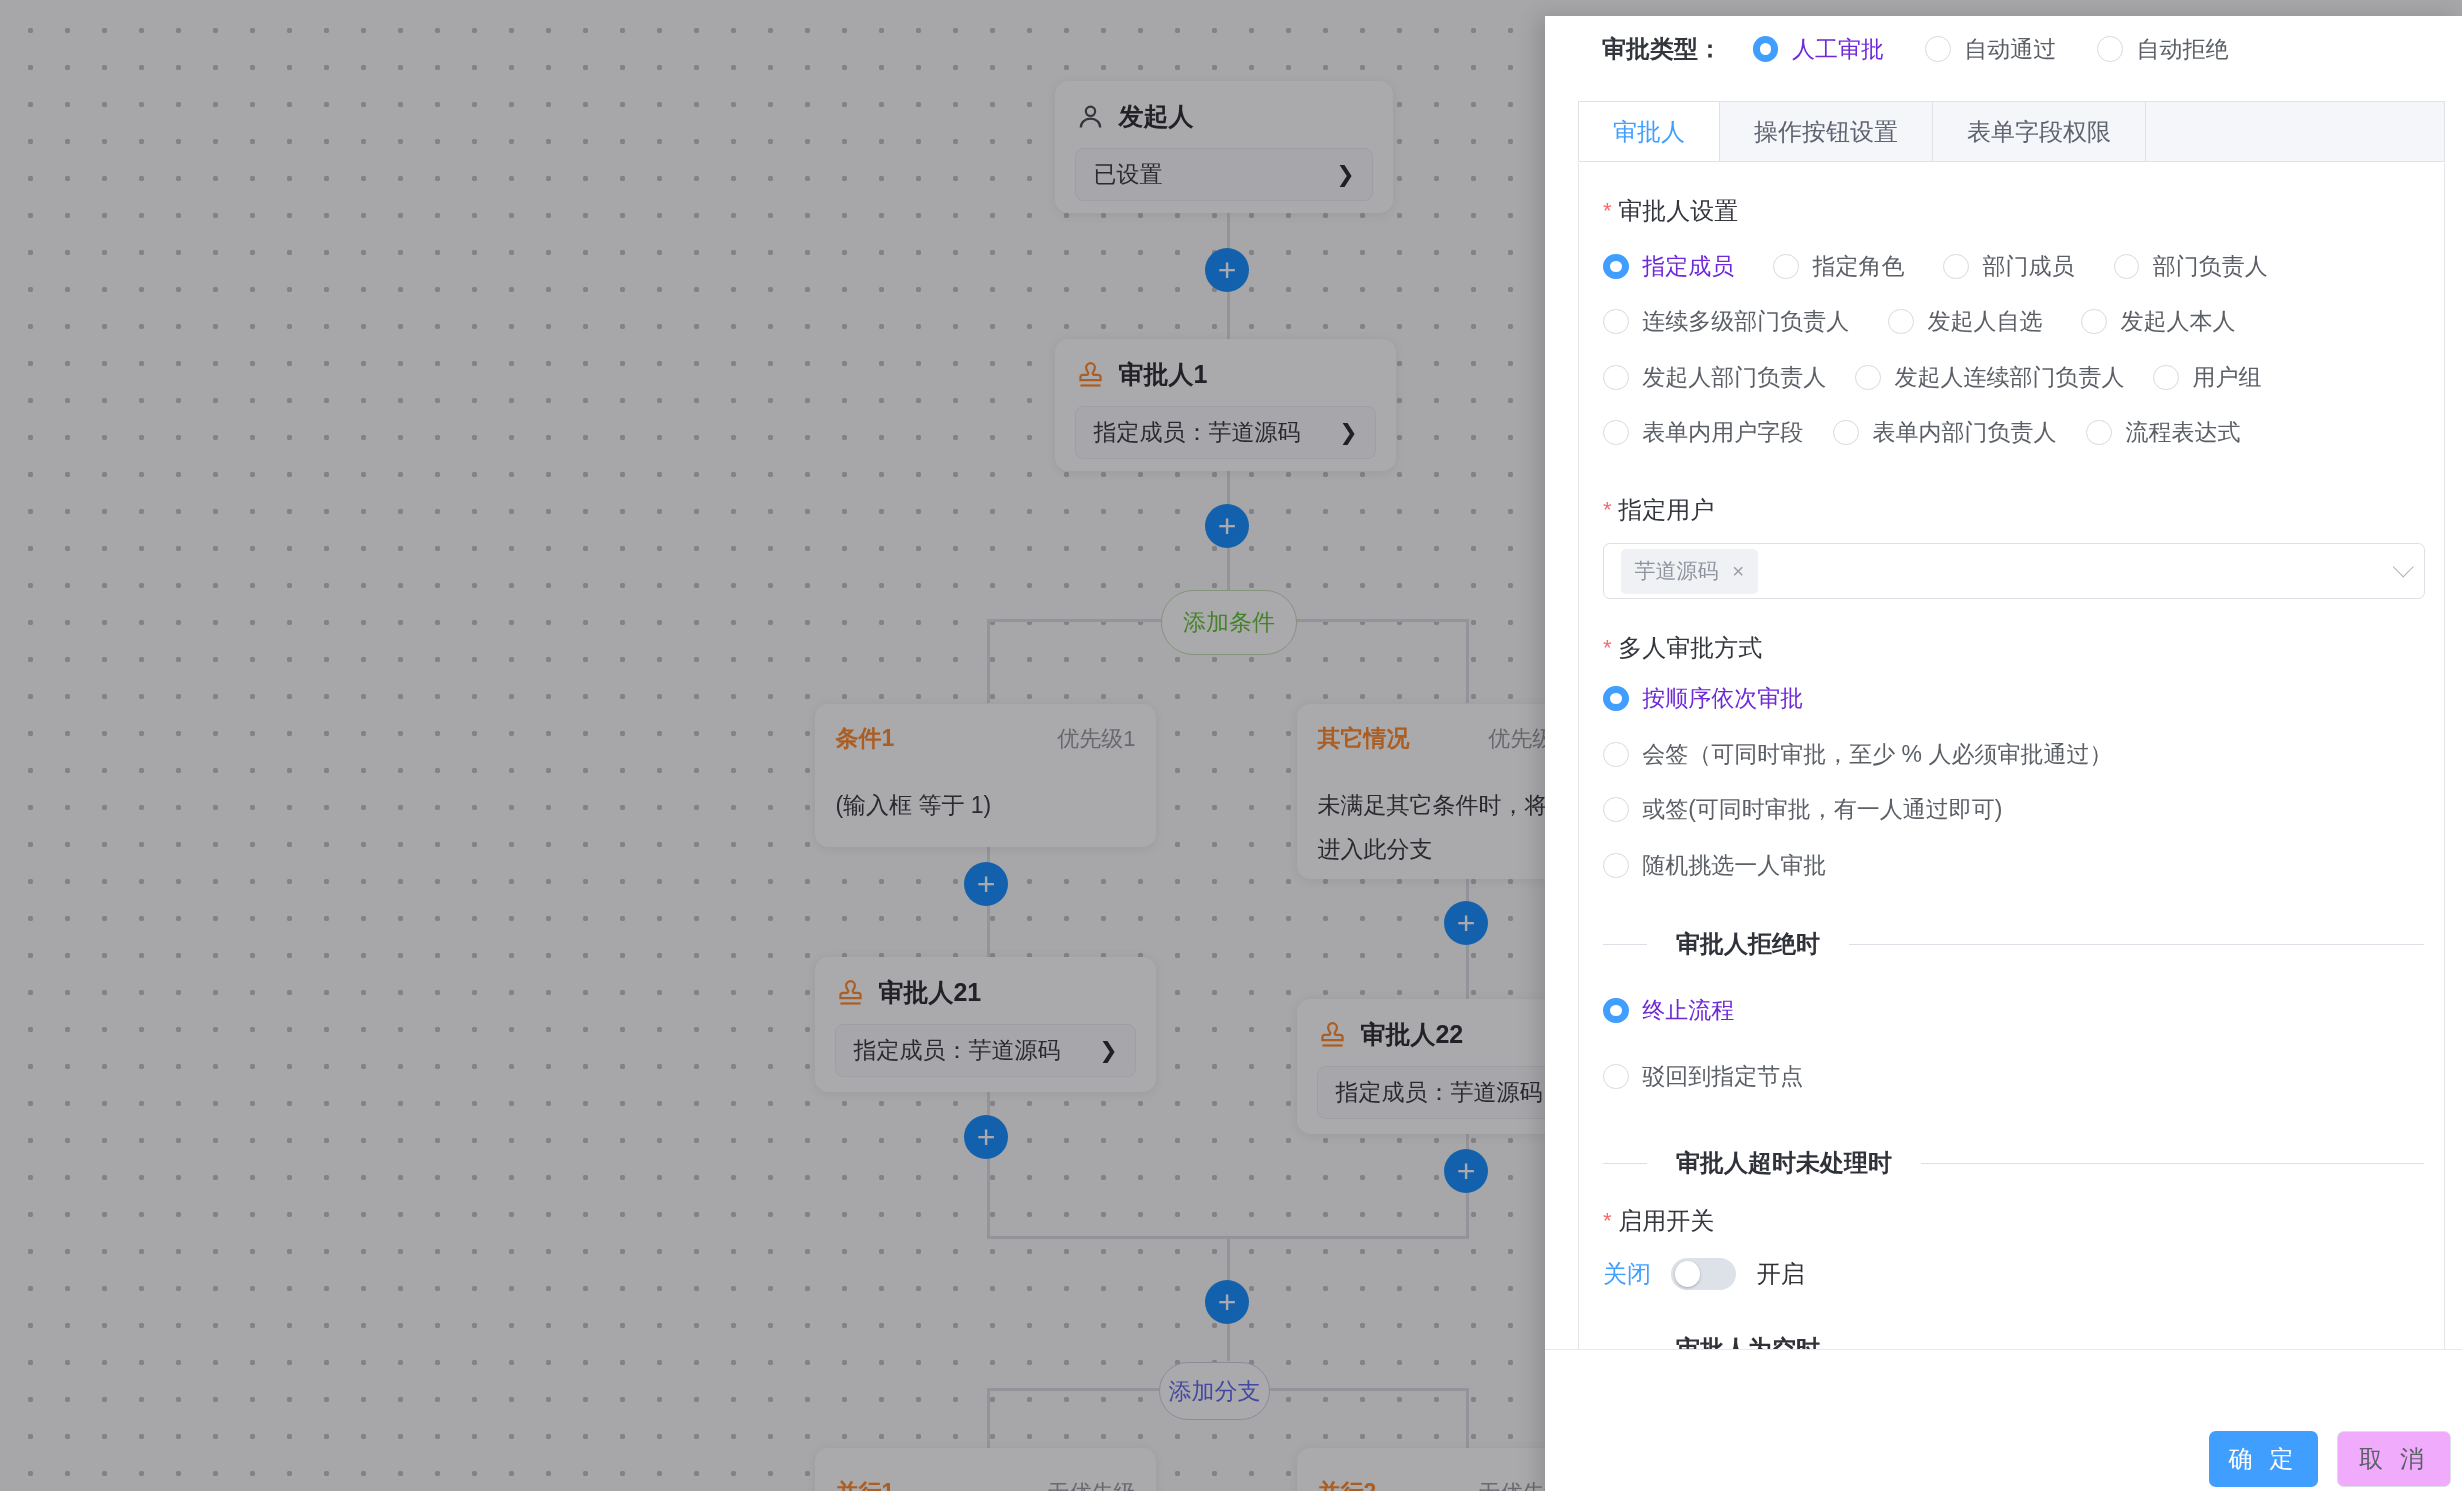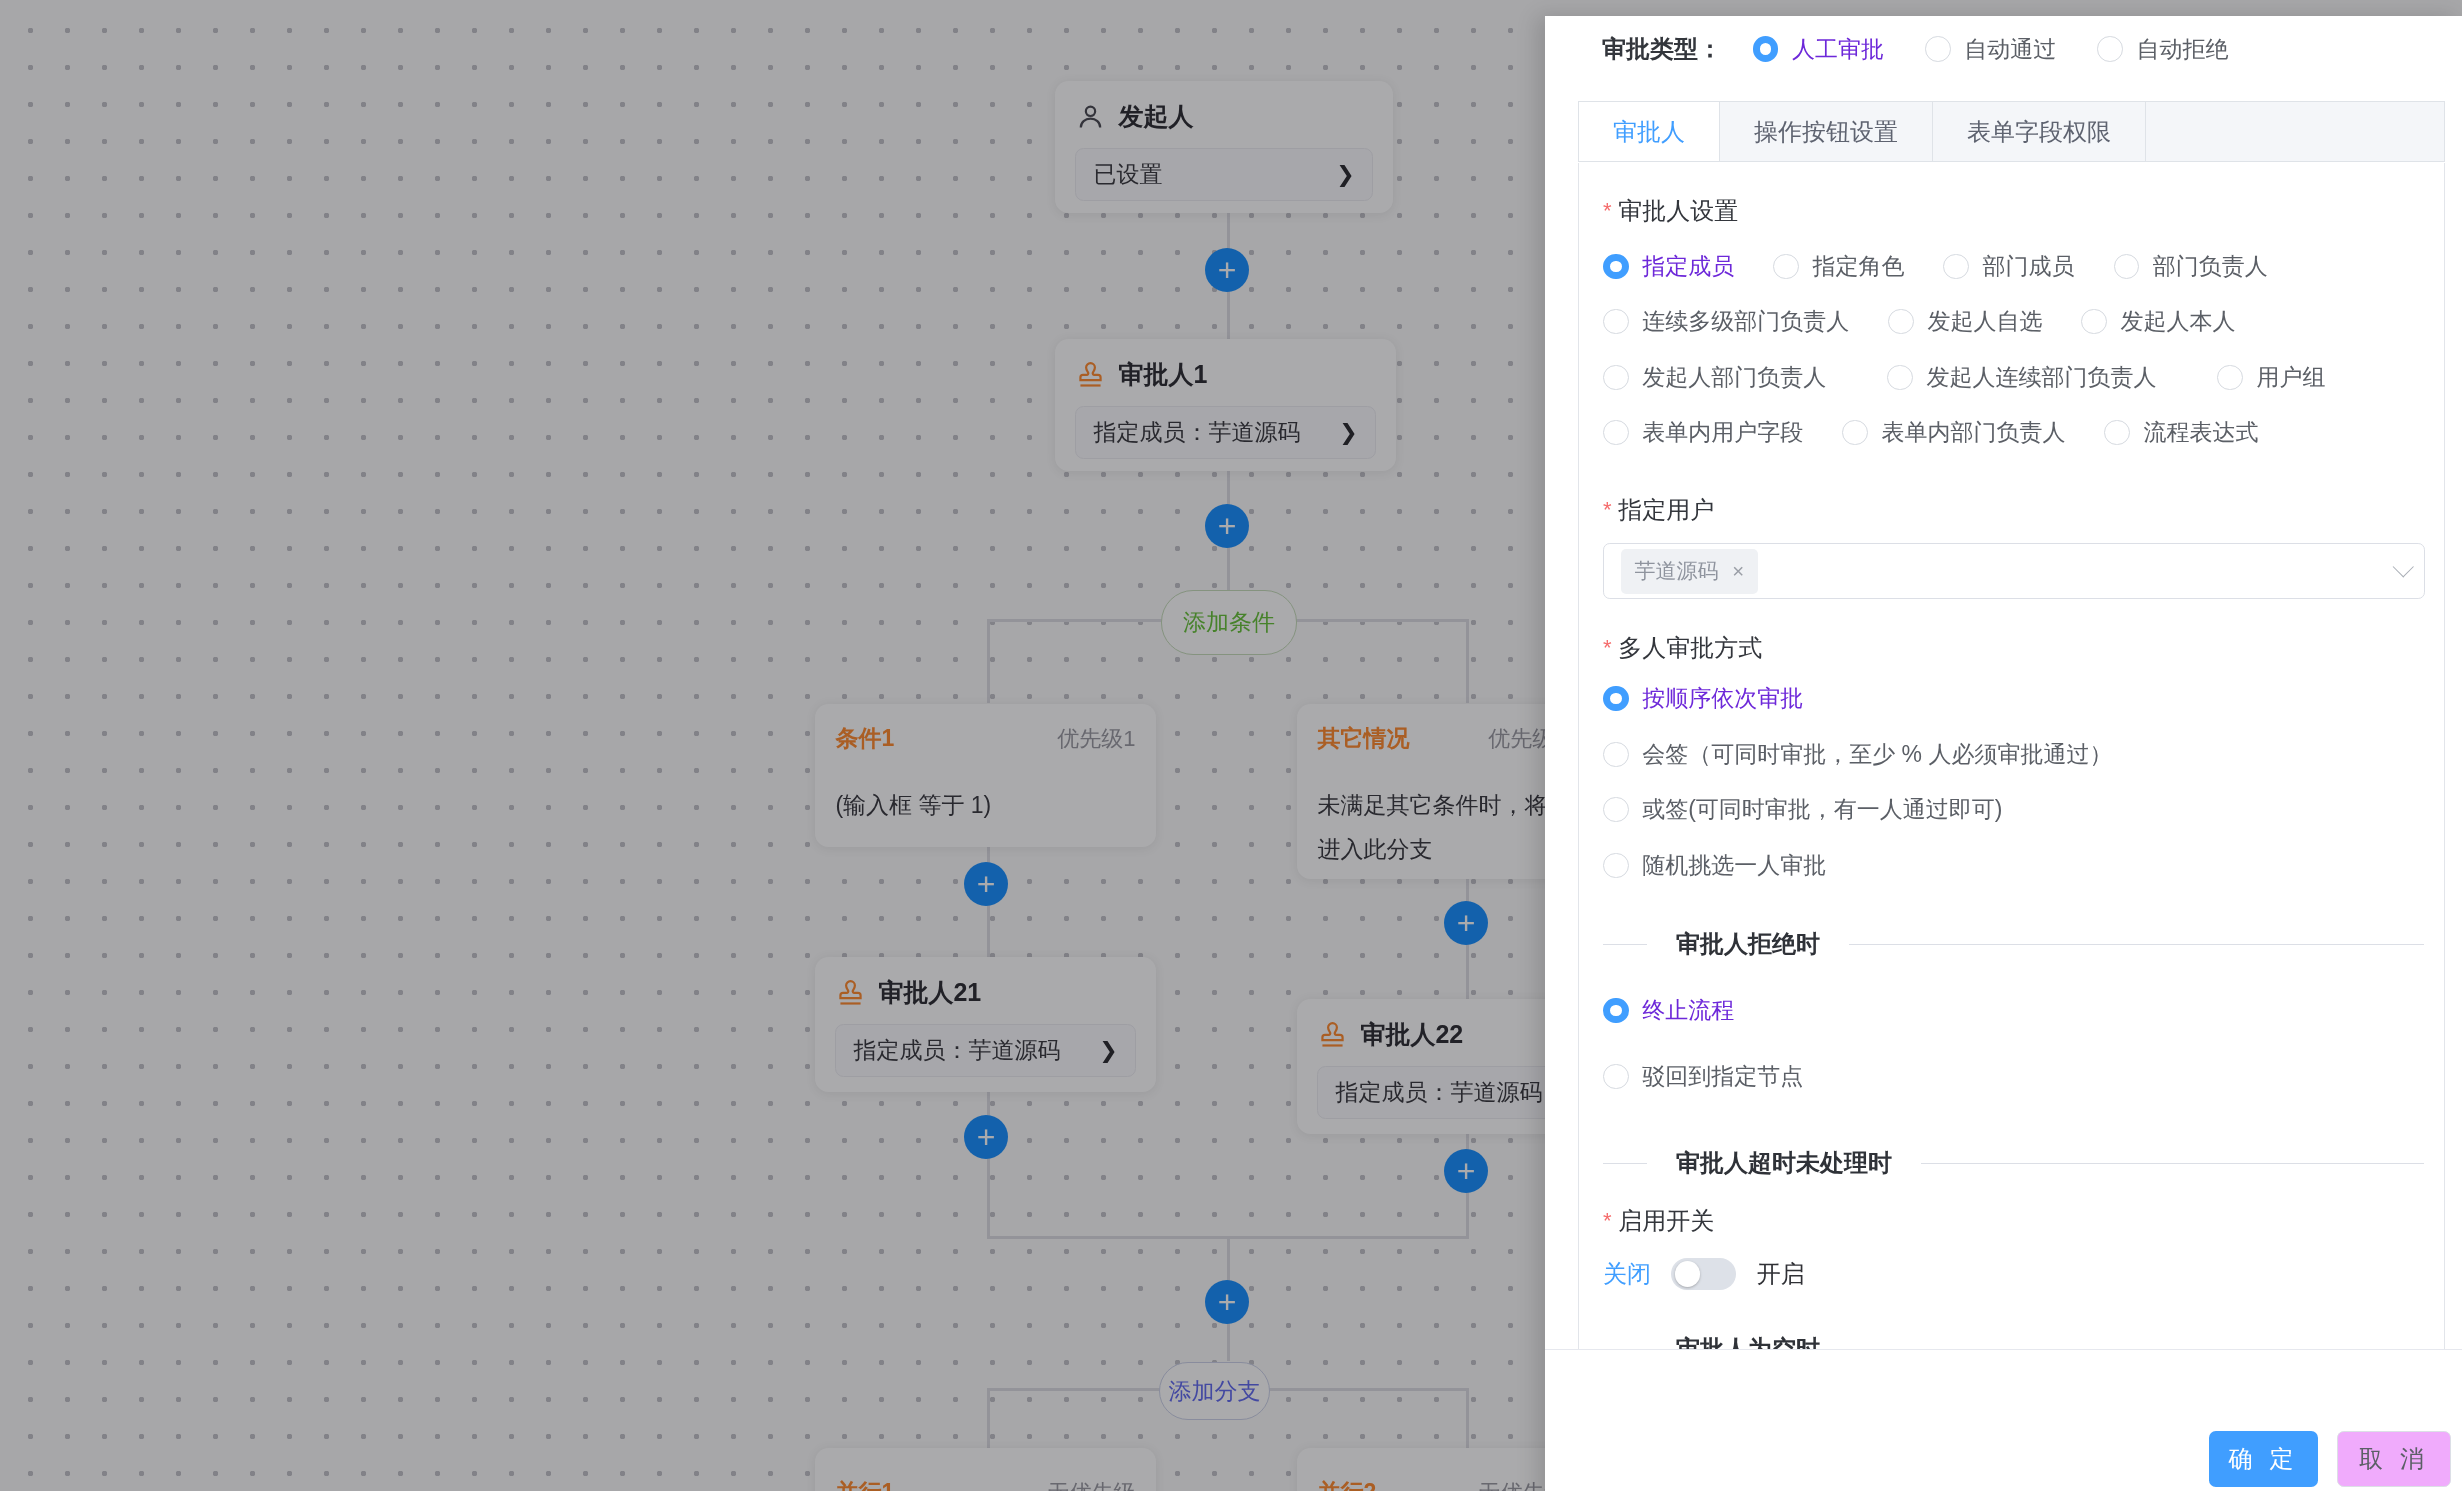--- a/index.html
+++ b/index.html
@@ -295,36 +295,36 @@
       <span class="radio-item">
           <span class="radio"></span>
           <span>发起人自选</span>
         </span>
       <span class="radio-item">
           <span class="radio"></span>
           <span>发起人本人</span>
         </span>
     </div>
 
-    <div class="abs hrow" style="left:24px;top:199px;gap:61px">
+    <div class="abs hrow" style="left:24px;top:199px;gap:29px">
       <span class="radio-item">
           <span class="radio"></span>
           <span>发起人部门负责人</span>
         </span>
       <span class="radio-item">
           <span class="radio"></span>
           <span>发起人连续部门负责人</span>
         </span>
       <span class="radio-item">
           <span class="radio"></span>
           <span>用户组</span>
         </span>
     </div>
 
-    <div class="abs hrow" style="left:24px;top:254px;gap:39px">
+    <div class="abs hrow" style="left:24px;top:254px;gap:30px">
       <span class="radio-item">
           <span class="radio"></span>
           <span>表单内用户字段</span>
         </span>
       <span class="radio-item">
           <span class="radio"></span>
           <span>表单内部门负责人</span>
         </span>
       <span class="radio-item">
           <span class="radio"></span>

